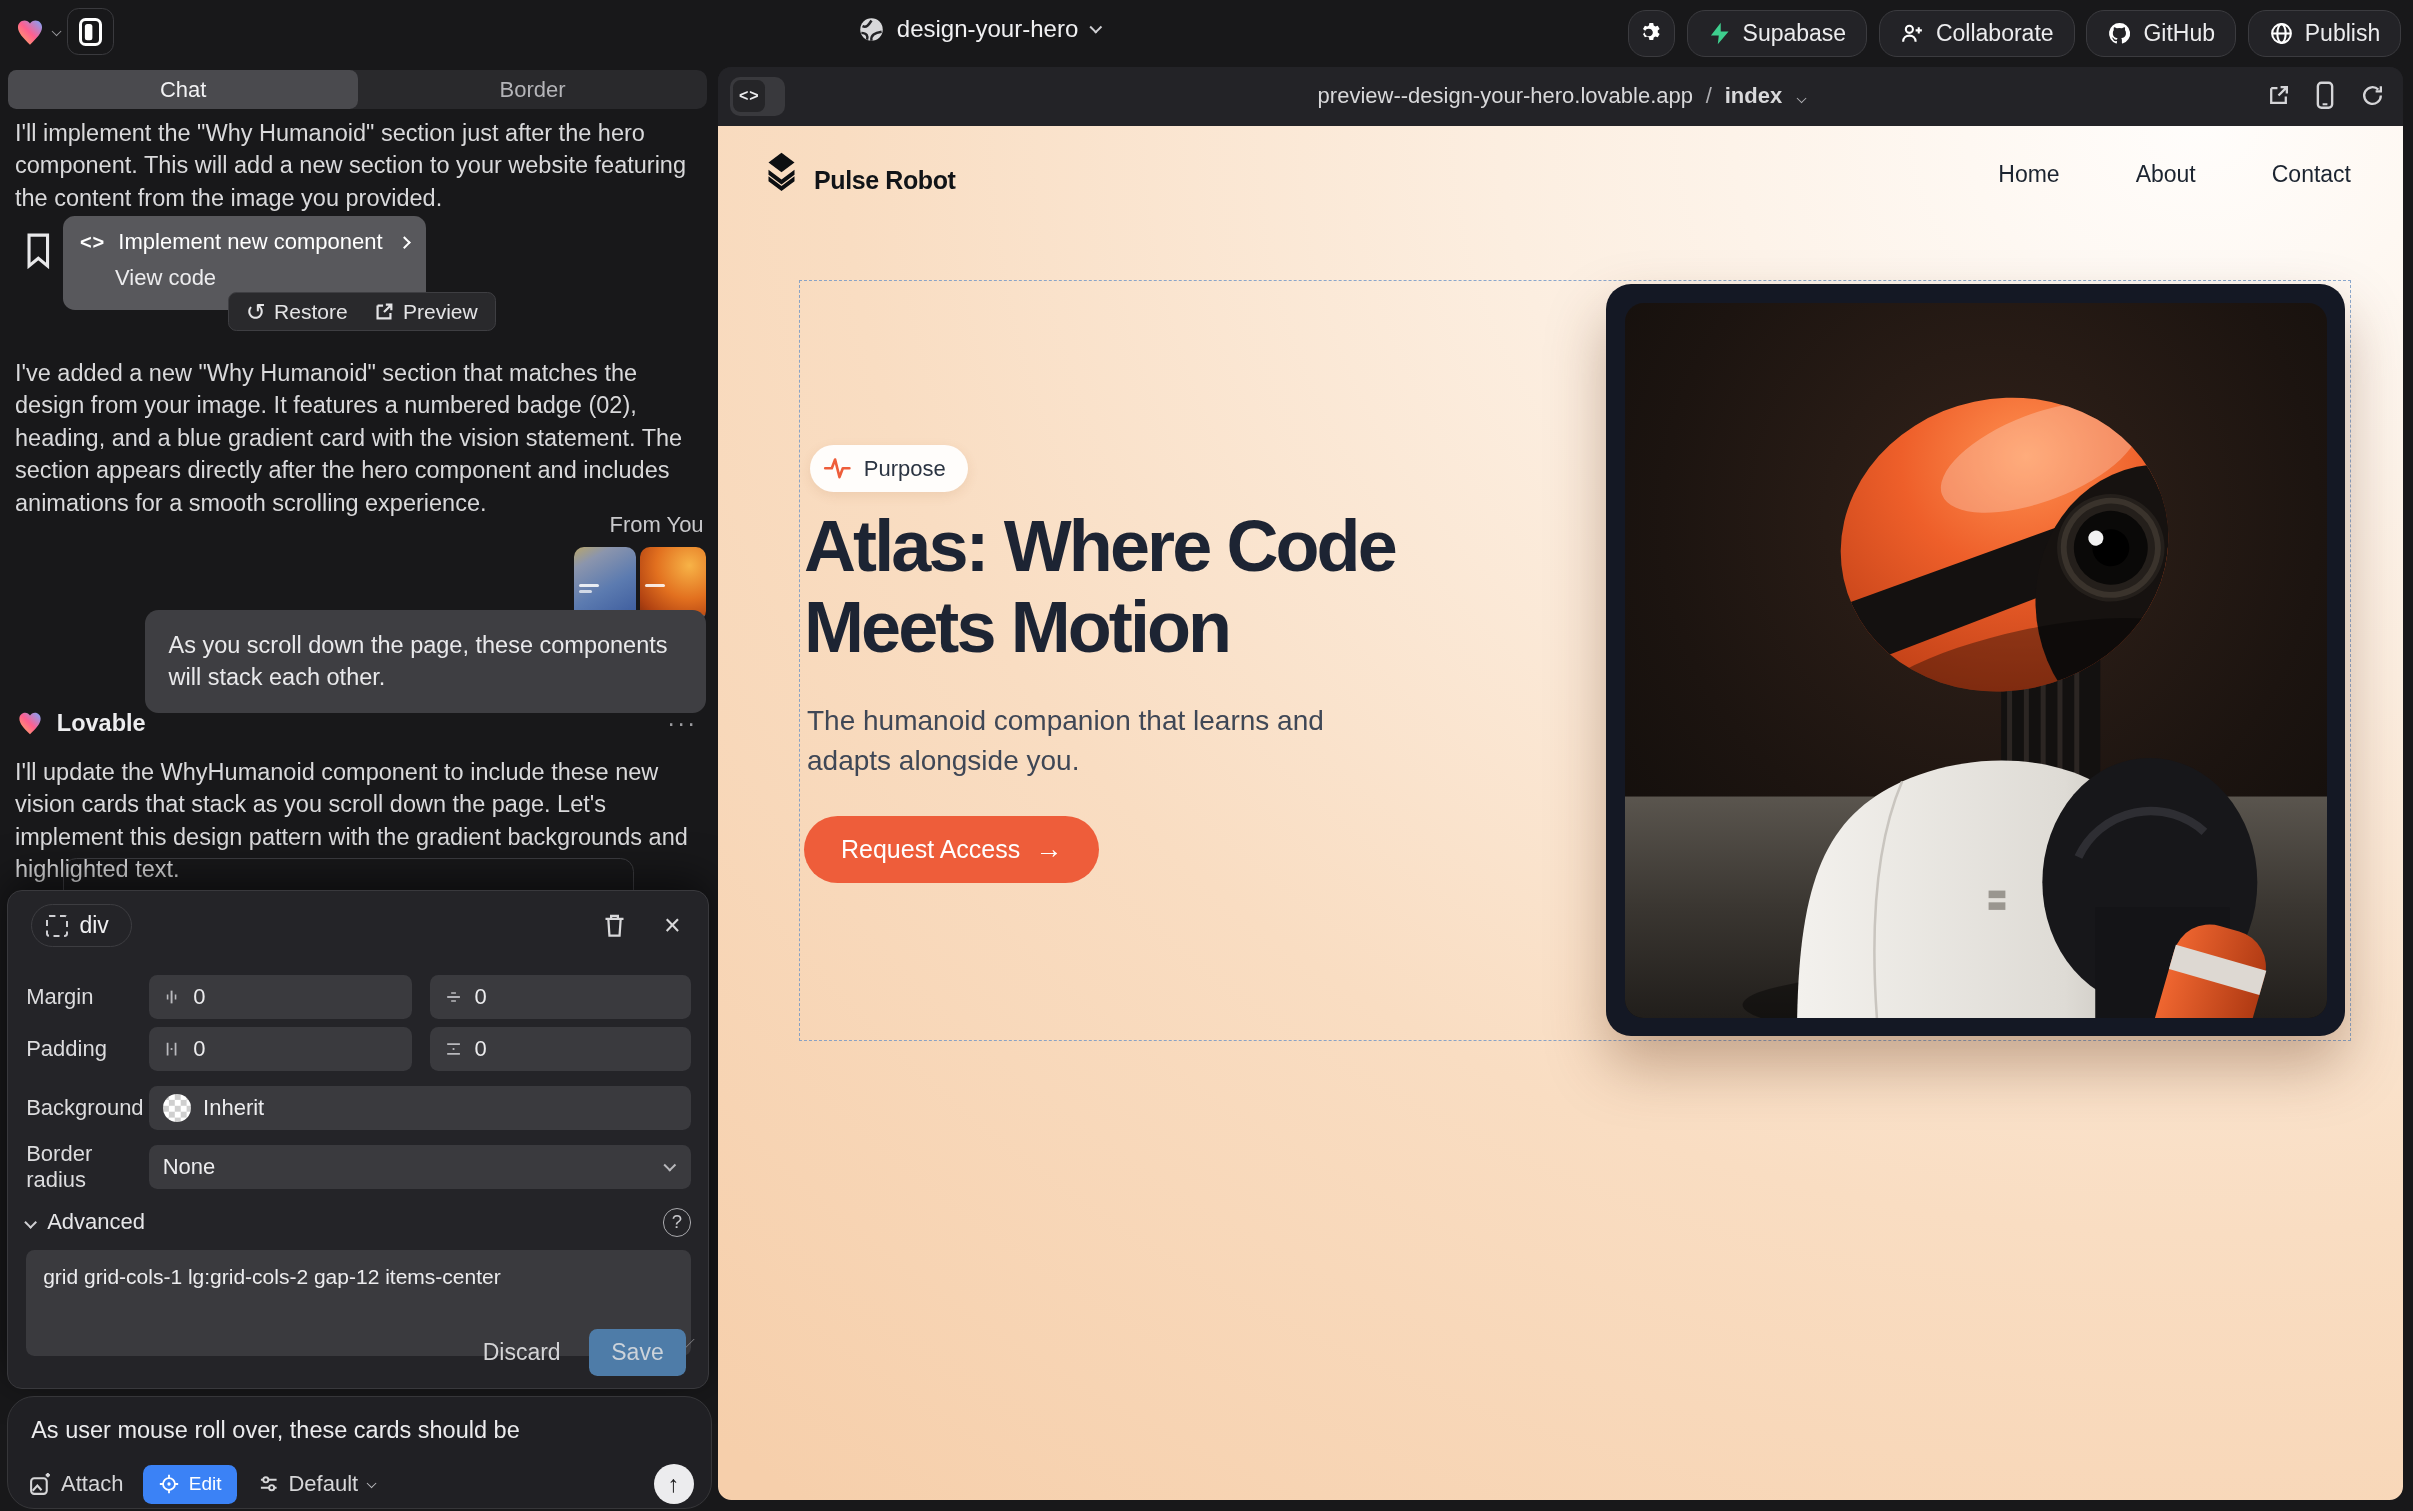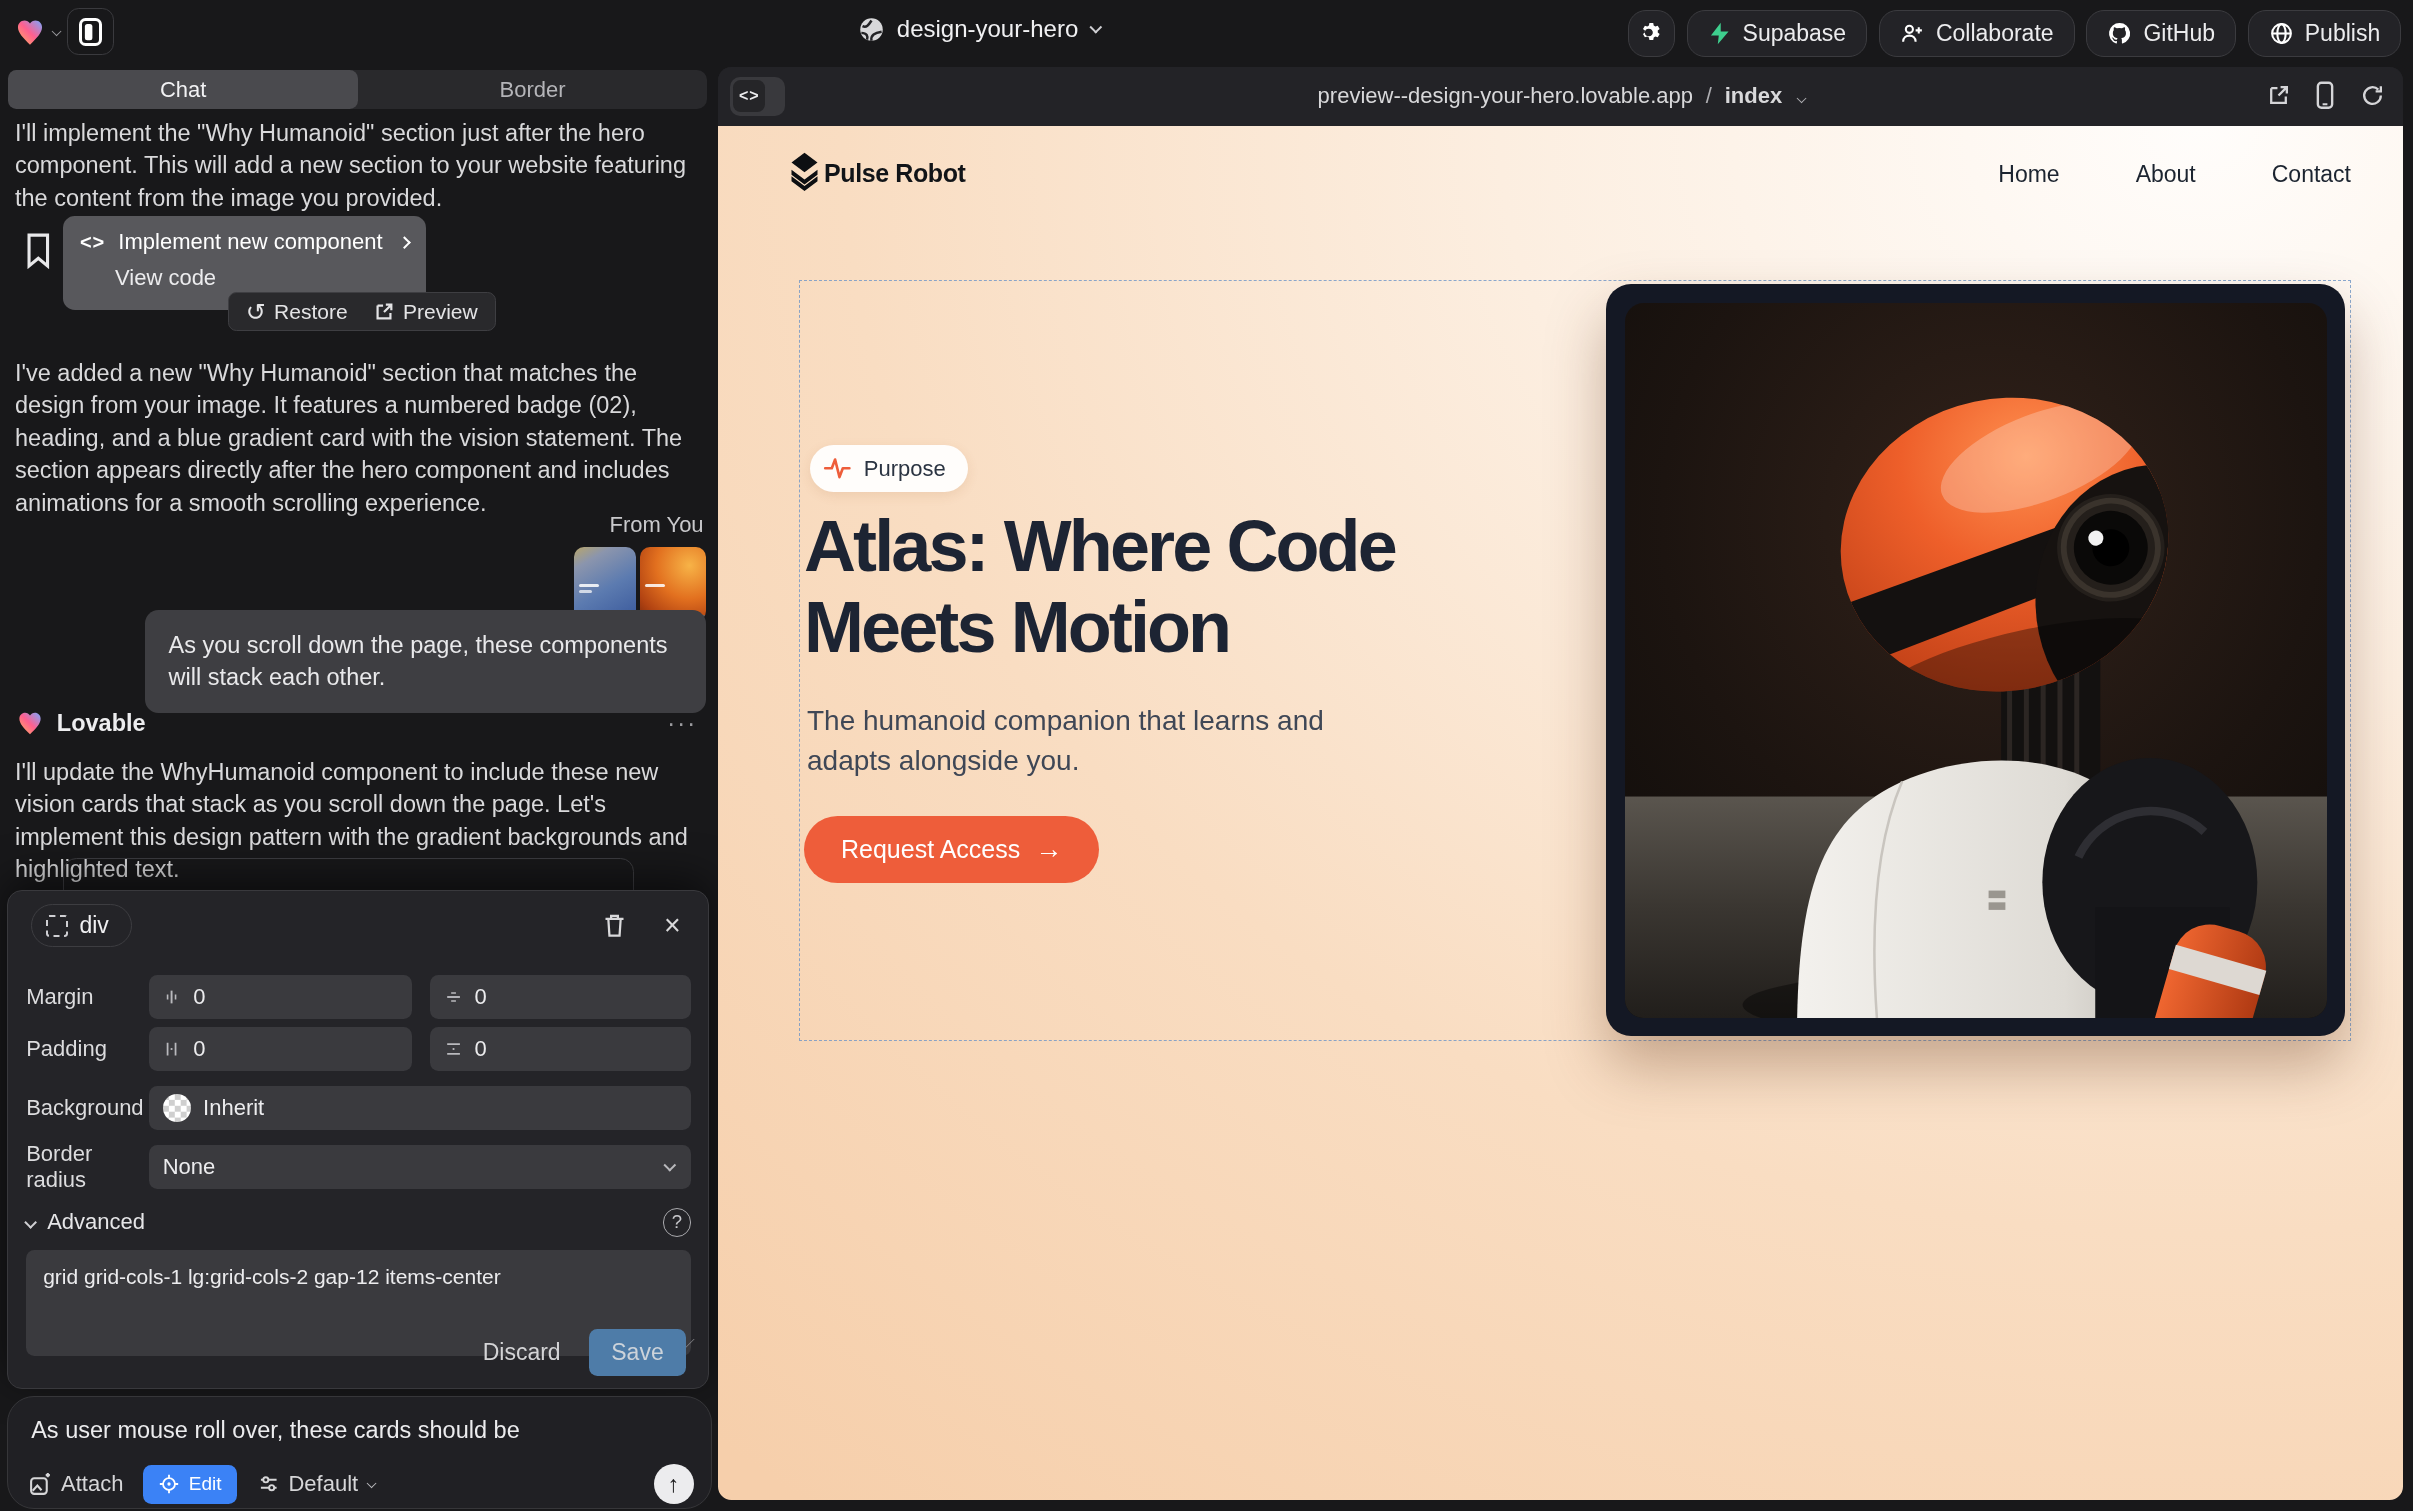--- a/index.html
+++ b/index.html
@@ -82,21 +82,21 @@
   .code-toggle { position:absolute; left:11.8px; top:10px; width:55px; height:39px; background:#39393d; border-radius:10px; }
   .code-toggle .seg { position:absolute; left:3.4px; top:3.4px; width:32px; height:32px; background:#252528; border-radius:7.6px; display:flex; align-items:center; justify-content:center; font-size:16px; font-weight:700; color:#ececee; letter-spacing:0.8px;}
   .pv-url { position:absolute; left:0; right:0; top:16px; text-align:center; font-size:22px; color:#d8d8da; }
   .pv-url .chev { width:6.7px; height:6.7px; border-width:1.7px; margin-left:8.4px; color:#aeaeb2;}
   .pv-icons { position:absolute; right:18.5px; top:14.3px; display:flex; align-items:center; gap:23.5px; color:#d5d5d8; }
 
   
   .site { position:absolute; left:0; top:59px; right:0; bottom:0;
           background:radial-gradient(130% 130% at 88% 0%, #fffdfb 0%, #fceee0 32%, #f9ddc2 62%, #f6cfab 100%); }
   .site-header { position:absolute; left:0; top:0; right:0; height:101px; }
-  .brand { position:absolute; left:67px; top:25px; display:flex; align-items:center; gap:0; }
+  .brand { position:absolute; left:44px; top:25px; display:flex; align-items:flex-end; gap:13px; }
   .brand-name { font-size:25px; font-weight:700; color:#111418; letter-spacing:-0.4px; }
   .site-nav { position:absolute; right:52px; top:35px; display:flex; gap:76px; font-size:23px; font-weight:500; color:#1c2430; }
   .hero-select { position:absolute; left:81px; top:154px; width:1552px; height:761px; border:1.7px dashed rgba(110,150,200,.8); }
   .badge { position:absolute; left:92px; top:319px; height:47px; background:#fffdfb; border-radius:839px; display:flex; align-items:center; gap:11.8px; padding:0 22px 0 13.4px; box-shadow:0 3.4px 11.8px rgba(160,90,40,.12); font-size:22px; font-weight:500; color:#2b3442; }
   .hero-h { position:absolute; left:86px; top:380px; font-size:72px; line-height:1.12; font-weight:700; letter-spacing:-2.9px; color:#1d2433; }
   .hero-sub { position:absolute; left:89px; top:575px; width:588px; font-size:28px; line-height:1.42; color:#3f4756; }
   .cta { position:absolute; left:86px; top:690px; height:67px; background:#ee5d3a; border:none; border-radius:839px; display:flex; align-items:center; gap:15px; padding:0 37px; font-size:25px; font-weight:500; color:#fff; font-family:inherit; }
   .robot-card { position:absolute; left:888px; top:158px; width:739px; height:752px; background:#141824; border-radius:25px; box-shadow:0 30px 59px rgba(96,52,22,.35); }
   .robot-photo { position:absolute; left:18.5px; top:18.5px; right:18.5px; bottom:18.5px; border-radius:18.5px; overflow:hidden; }
   .robot-photo svg { width:100%; height:100%; display:block; }

